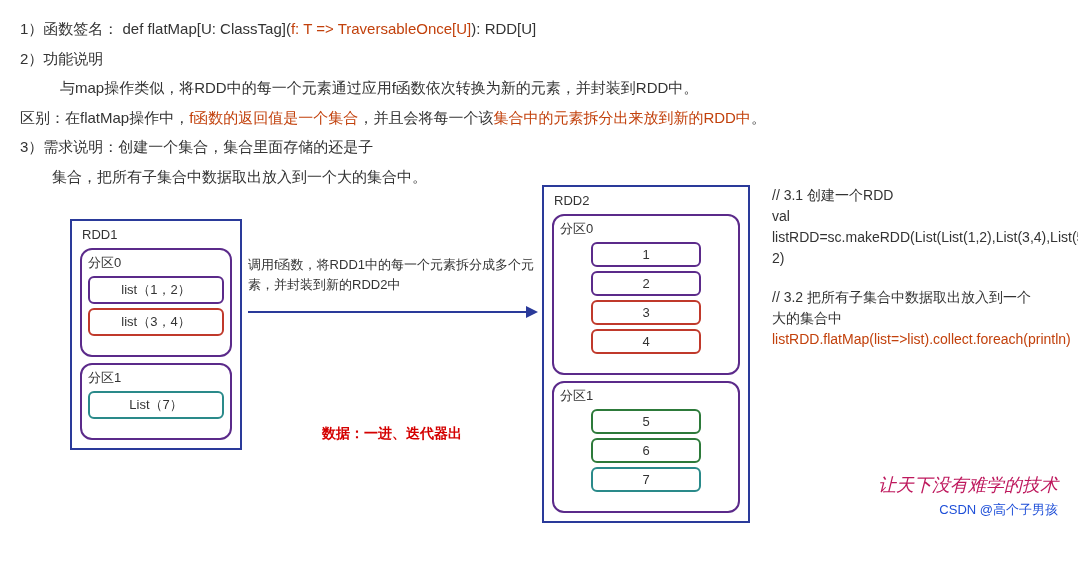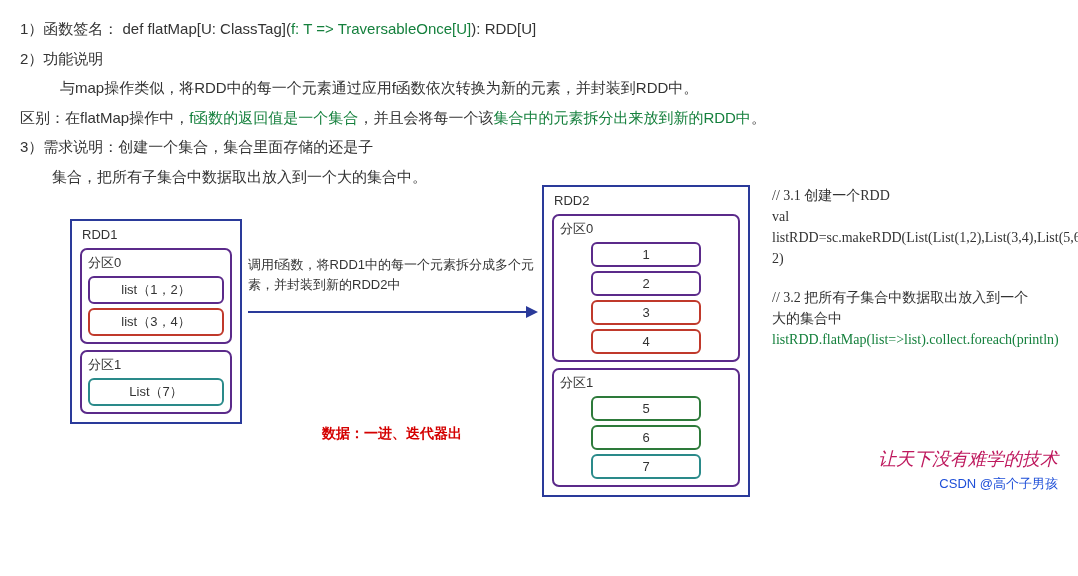--- a/index.html
+++ b/index.html
@@ -7,38 +7,38 @@
     margin: 0;
     padding: 12px 20px 20px 20px;
     font-family: "Microsoft YaHei", Arial, sans-serif;
     font-size: 15px;
     color: #333;
     background: #fff;
     width: 1078px;
     position: relative;
   }
   .row { margin: 4px 0; line-height: 1.7; }
-  .red { color: #15803d; }
+  .red { color: #c2410c; }
   .indent { margin-left: 40px; }
   .diagram-area {
     margin-top: 8px;
     display: flex;
     align-items: flex-start;
   }
   .rdd-box {
     border: 2px solid #2a3a9a;
     padding: 6px 8px 8px 8px;
   }
   .rdd1 { width: 172px; margin-left: 50px; }
   .rdd2 { width: 208px; }
   .rdd-title { font-size: 13px; margin: 0 0 4px 2px; }
   .partition {
     border: 2px solid #5b2a8a;
-    border-radius: 7px;
-    padding: 4px 6px 6px 6px;
+    border-radius: 12px;
+    padding: 4px 6px 19px 6px;
     margin-top: 6px;
   }
   .part-label { font-size: 13px; margin-bottom: 3px; }
   .chip {
     border-radius: 6px;
     padding: 3px 8px;
     margin-top: 4px;
     font-size: 13px;
     text-align: center;
     border: 2px solid;
@@ -56,21 +56,21 @@
   }
   .mid-text { font-size: 13px; line-height: 1.5; margin-top: 70px; }
   .arrow-wrap { margin-top: 8px; }
   .red-bold { color: #d40000; font-weight: bold; font-size: 14px; margin-top: 100px; text-align: center; }
   .code-col {
     margin-left: 22px;
     width: 260px;
     font-size: 14px;
     line-height: 1.5;
   }
-  .code-col .blk { margin-bottom: 18px; font-family: Liberation Serif, serif; }
+  .code-col .blk { margin-bottom: 18px; }
   .watermark1 {
     position: absolute;
     right: 20px; bottom: 46px;
     color: #be185d;
     font-style: italic;
     font-size: 18px;
     font-family: "KaiTi", serif;
     pointer-events: none;
   }
   .watermark2 {

